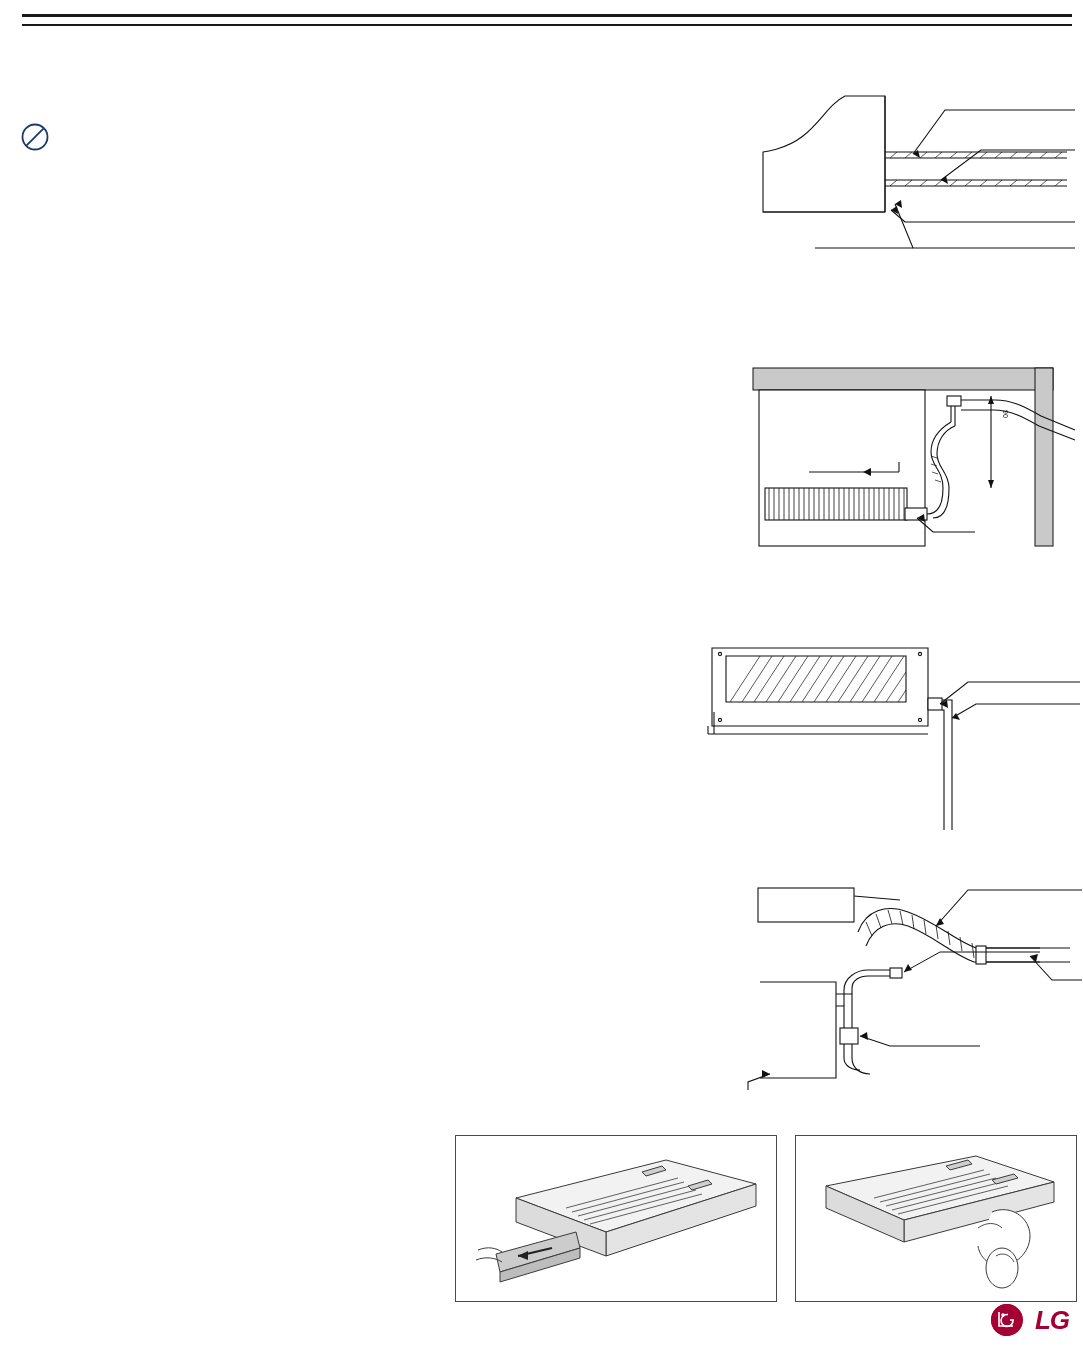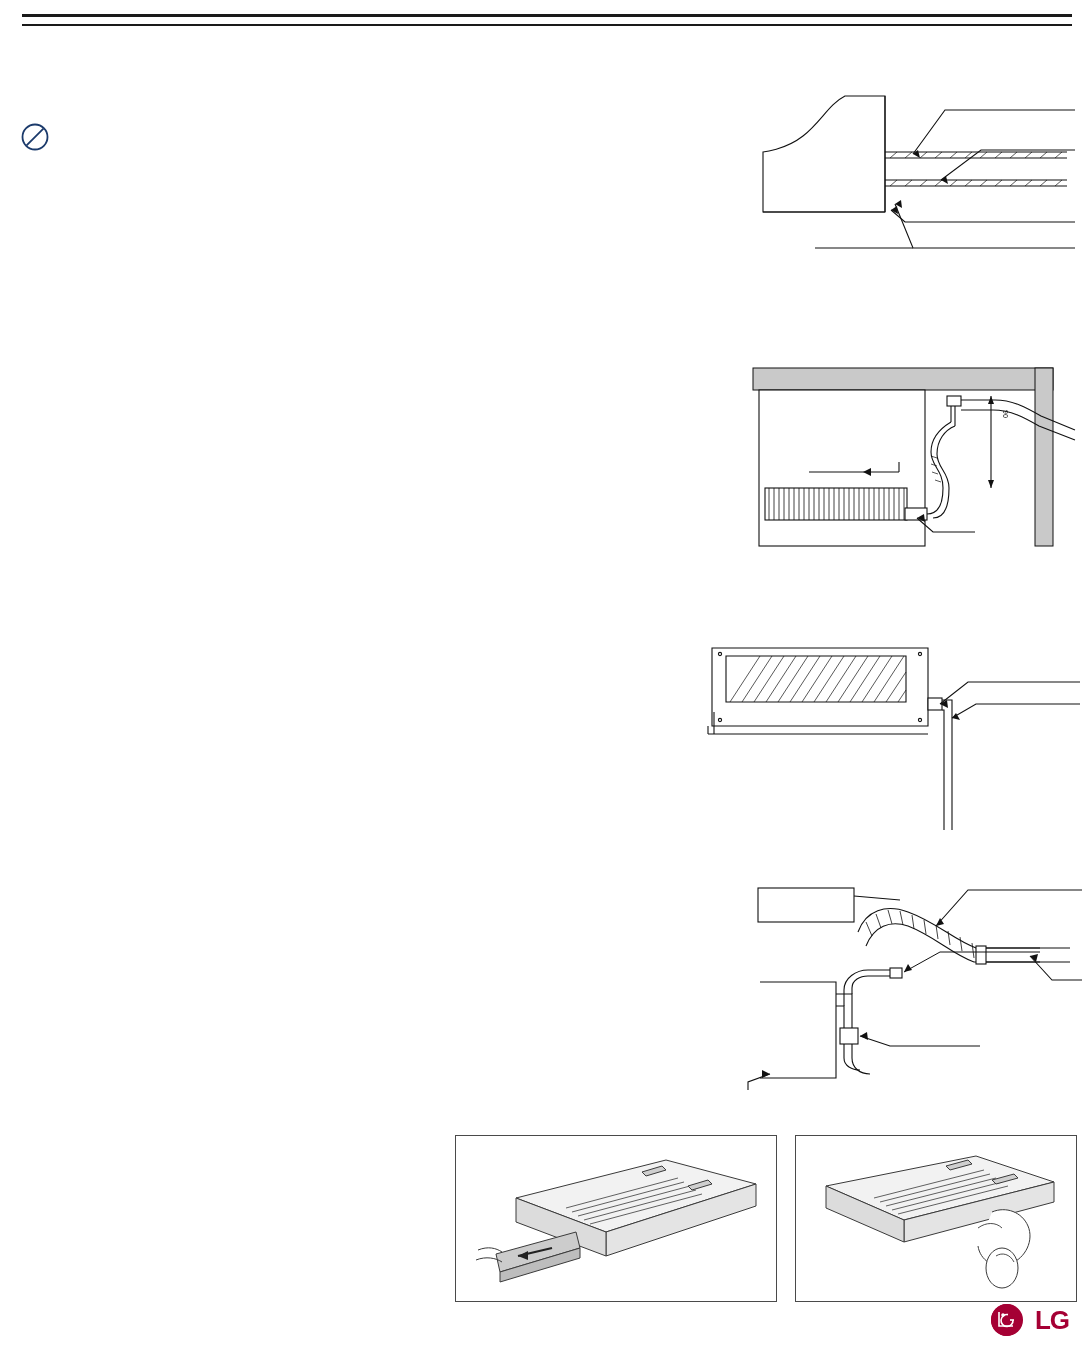--- a/index.html
+++ b/index.html
@@ -48,20 +48,21 @@
   
   .lg-logo {
     position: absolute;
     right: 14px;
     bottom: 16px;
     width: 78px;
     height: 34px;
     display: flex;
     align-items: center;
     gap: 13px;
+    font-style: italic;
   }
   .lg-mark {
     width: 32px;
     height: 32px;
     border-radius: 50%;
     background: #a50034;
     position: relative;
     color: #ffffff;
   }
   .lg-mark svg { position: absolute; left: 0; top: 0; }

